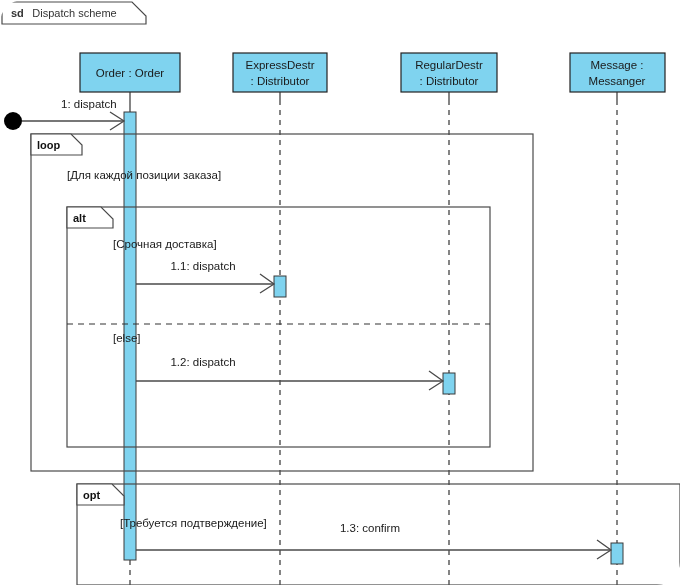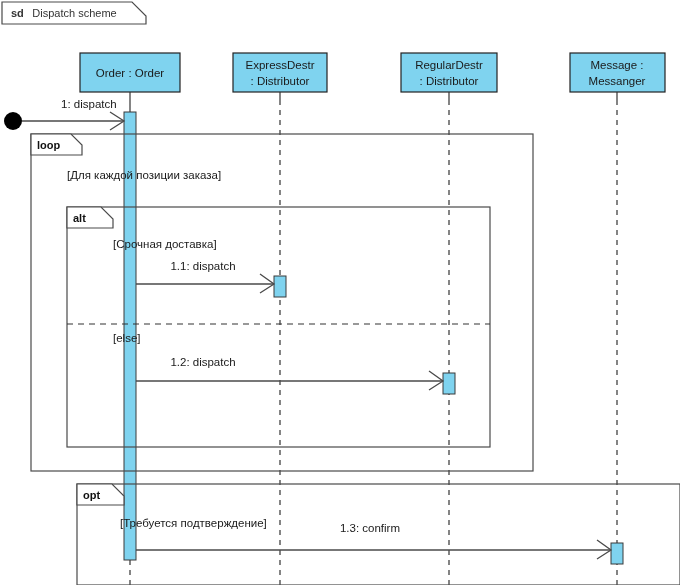--- a/index.html
+++ b/index.html
@@ -9,20 +9,21 @@
   }
   body {
     font-family: "Liberation Sans", sans-serif;
   }
   #diagram {
     position: relative;
     width: 680px;
     height: 585px;
     background: #ffffff;
     overflow: hidden;
+    border-radius: 23px;
   }
   svg.canvas {
     position: absolute;
     left: 0;
     top: 0;
     width: 680px;
     height: 585px;
   }
   .frame-title-text {
     font-family: "Liberation Sans", sans-serif;

